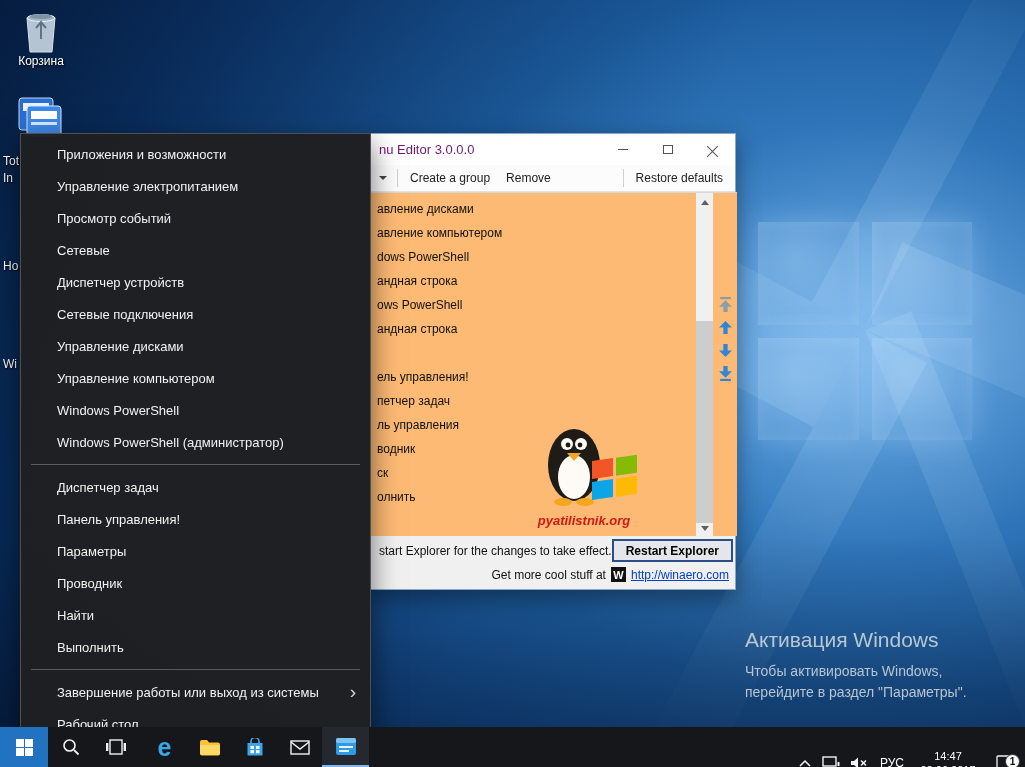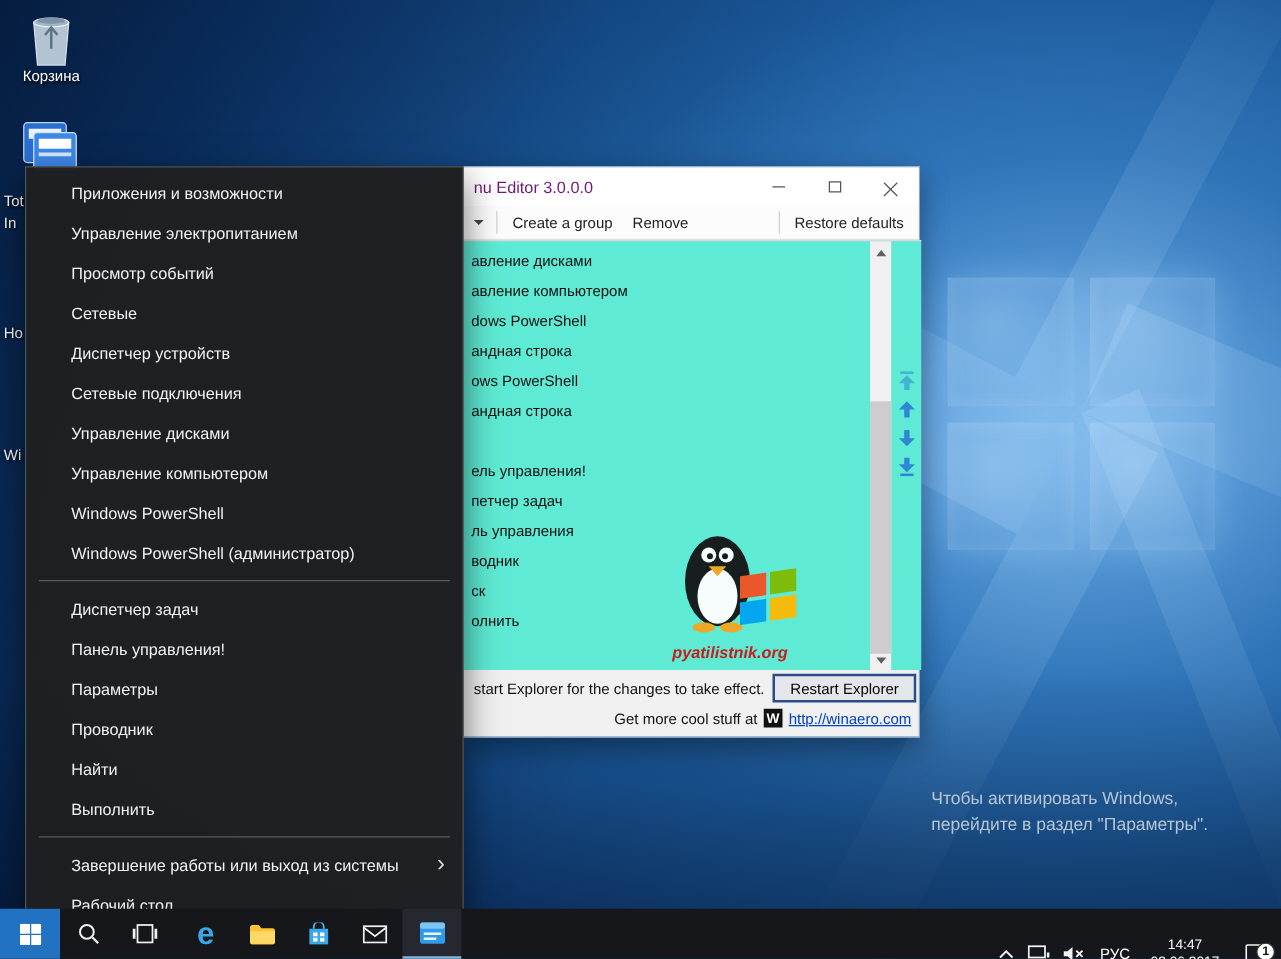--- a/index.html
+++ b/index.html
@@ -52,39 +52,39 @@
   .close-glyph { position:relative; width:11px; height:11px; }
   .close-glyph:before,.close-glyph:after { content:""; position:absolute; left:5px; top:0; width:1px; height:15px; background:#555; }
   .close-glyph:before { transform:rotate(45deg); } .close-glyph:after { transform:rotate(-45deg); }
 
   .toolbar { position:absolute; left:0; top:31px; right:0; height:27px; background:#fcfcfc;
     border-bottom:1px solid #e2e2e2; display:flex; align-items:center; padding:0 4px; font-size:12px; color:#222; }
   .tb-caret { width:0; height:0; border:4px solid transparent; border-top-color:#444; margin:4px 6px 0 4px; }
   .tb-vsep { width:1px; height:18px; background:#d0d0d0; margin:0 4px; }
   .tb-btn { padding:4px 8px; white-space:nowrap; }
 
-  .list-area { position:absolute; left:0; top:58px; width:366px; height:344px; background:#5eead4; border-top:1px solid #d8d8d8; }
+  .list-area { position:absolute; left:0; top:58px; width:366px; height:344px; background:#fdba74; border-top:1px solid #d8d8d8; }
   .list { position:absolute; left:0; top:0; width:325px; height:344px; overflow:hidden; padding-top:4px; }
   .lrow { height:24px; display:flex; align-items:center; padding-left:6px; font-size:12px; color:#101010; white-space:nowrap; }
   .watermark { position:absolute; left:148px; top:228px; width:130px; text-align:center; opacity:.95; }
   .watermark .wm-text { font-size:13px; font-weight:bold; font-style:italic; color:#cc1212; margin-top:-4px; }
 
   .scrollbar { position:absolute; left:325px; top:0; width:17px; height:344px; background:#f0f0f0; }
   .sb-btn { height:16px; display:flex; align-items:center; justify-content:center; }
   .tri-up { width:0;height:0;border:4px solid transparent;border-bottom:5px solid #606060; margin-bottom:2px;}
   .tri-dn { width:0;height:0;border:4px solid transparent;border-top:5px solid #606060; margin-top:2px;}
   .sb-btn.bottom { position:absolute; bottom:0; left:0; right:0; }
   .sb-thumb { position:absolute; left:0; right:0; top:128px; height:202px; background:#cdcdcd; }
 
   .arrows-col { position:absolute; left:342px; top:0; width:24px; height:344px; }
   .arrows-stack { position:absolute; top:104px; left:0; right:0; display:flex; flex-direction:column; align-items:center; gap:8px; }
 
   .footer-note { position:absolute; left:0; top:402px; width:366px; height:29px; display:flex; align-items:center; }
   .note-text { position:absolute; left:8px; font-size:12px; color:#111; white-space:nowrap; }
-  .restart-btn { position:absolute; right:4px; top:3px; height:23px; padding:0 12px; font-size:12px; font-weight:normal;
+  .restart-btn { position:absolute; right:4px; top:3px; height:23px; padding:0 12px; font-size:12px; font-weight:bold;
     color:#000; background:#e3e7ec; border:2px solid #2b4e86; font-family:"Liberation Sans", sans-serif; }
   .footer-link { position:absolute; right:6px; top:433px; display:flex; align-items:center; gap:5px; font-size:12px; color:#111; }
   .w-badge { width:15px; height:15px; background:#111; color:#fff; font-size:11px; font-weight:bold;
     display:flex; align-items:center; justify-content:center; }
   .link { color:#0040c8; text-decoration:underline; }
 
   
   .winx { position:absolute; left:20px; top:133px; width:351px; height:612px; z-index:30;
     background:rgba(31,32,34,.98); border:1px solid rgba(120,120,120,.55); box-shadow:0 10px 26px rgba(0,0,0,.55);
     padding:4px 0; }
@@ -155,20 +155,21 @@
     <div>In</div>
   </div>
   <div class="dlabel-frag" style="left:3px; top:258px;">
     <div>Ho</div>
   </div>
   <div class="dlabel-frag" style="left:3px; top:356px;">
     <div>Wi</div>
   </div>
 
   <div class="activation">
+    <div class="t">Активация Windows</div>
     <div class="l">Чтобы активировать Windows,</div>
     <div class="l">перейдите в раздел "Параметры".</div>
   </div>
 
   <div class="win">
     <div class="titlebar">
       <span class="title-text">nu Editor 3.0.0.0</span>
       <div class="caption-btns">
         <div class="cap-btn">
             <div class="min-glyph"></div>

